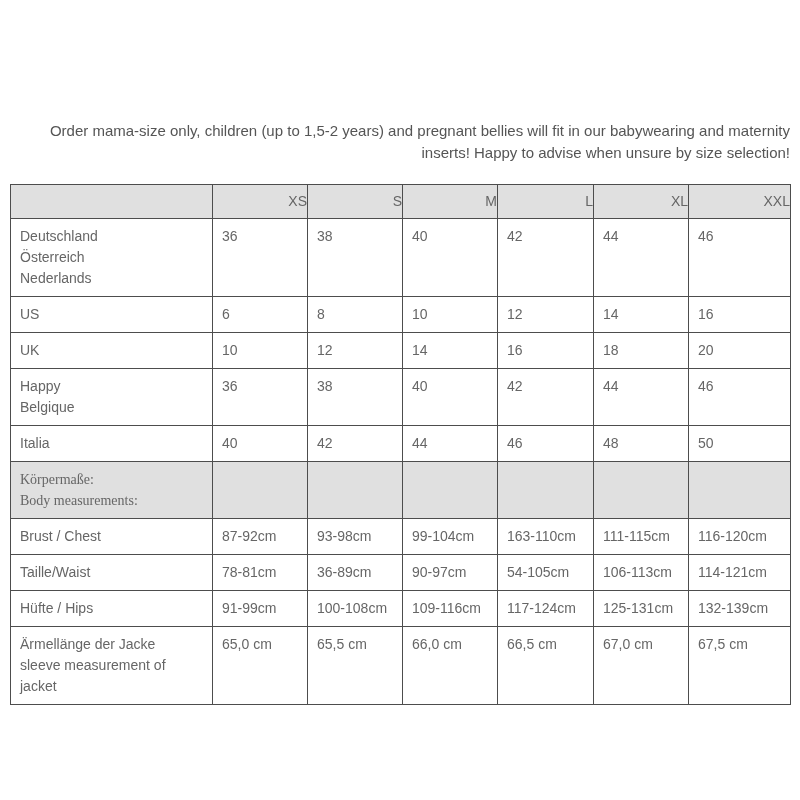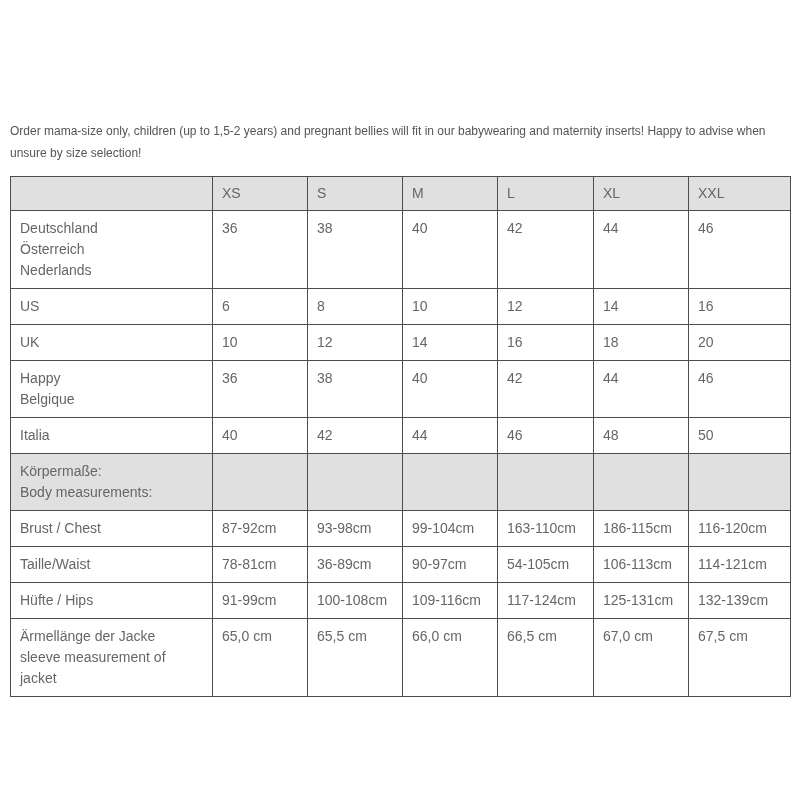--- a/index.html
+++ b/index.html
@@ -11,25 +11,26 @@
   body {
     width: 800px;
     height: 800px;
     font-family: "Liberation Sans", sans-serif;
     overflow: hidden;
   }
   .page {
     padding: 120px 10px 0 10px;
   }
   .intro {
-    margin: 0 0 12px 0;
-    font-size: 12px;
+    margin: 0 0 20px 0;
+    font-size: 15px;
     line-height: 22px;
     color: var(--text-intro, #555);
     max-width: 780px;
+    text-align: right;
   }
   table.size-table {
     border-collapse: collapse;
     width: 780px;
     table-layout: fixed;
     font-size: 14px;
     line-height: 21px;
     color: var(--text-table, #666);
   }
   .size-table th,
@@ -37,27 +38,29 @@
     border: 1px solid var(--border, #4d4d4d);
     padding: 7px 8px 7px 9px;
     text-align: left;
     vertical-align: top;
     font-weight: normal;
     white-space: pre-line;
     overflow: hidden;
   }
   .size-table thead th {
     background: var(--header-bg, #e0e0e0);
-    padding: 6px 16px 6px 9px;
+    padding: 6px 0 6px 9px;
     vertical-align: middle;
     height: 33px;
+    text-align: right;
   }
   .size-table tr.section-row th,
   .size-table tr.section-row td {
     background: var(--header-bg, #e0e0e0);
+    font-family: Liberation Serif, serif;
   }
   col.col-label { width: 202px; }
   col.col-xs  { width: 95px; }
   col.col-s   { width: 95px; }
   col.col-m   { width: 95px; }
   col.col-l   { width: 96px; }
   col.col-xl  { width: 95px; }
   col.col-xxl { width: 102px; }
 </style>
 </head>
@@ -145,21 +148,21 @@
           <td></td>
           <td></td>
           <td></td>
         </tr>
         <tr>
           <th>Brust / Chest</th>
           <td>87-92cm</td>
           <td>93-98cm</td>
           <td>99-104cm</td>
           <td>163-110cm</td>
-          <td>186-115cm</td>
+          <td>111-115cm</td>
           <td>116-120cm</td>
         </tr>
         <tr>
           <th>Taille/Waist</th>
           <td>78-81cm</td>
           <td>36-89cm</td>
           <td>90-97cm</td>
           <td>54-105cm</td>
           <td>106-113cm</td>
           <td>114-121cm</td>

